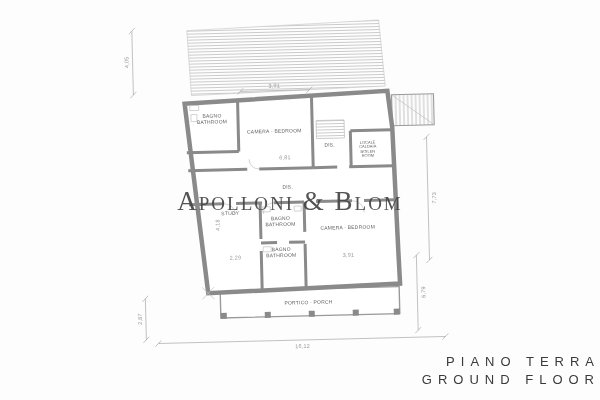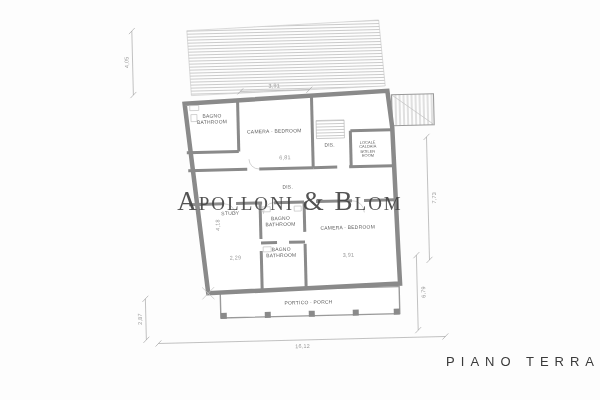--- a/index.html
+++ b/index.html
@@ -211,15 +211,16 @@
       <div class="lbl dim v" style="left:217px; top:223px;">4,18</div>
       <div class="lbl dim" style="left:234px; top:256px;">2,29</div>
       <div class="lbl dim" style="left:347px; top:256px;">3,91</div>
     </div>
   </div>
 
   <div id="watermark">Apolloni &amp; Blom</div>
 
   <div id="titleblock">
     <div class="t1">PIANO TERRA</div>
+    <div class="t2">GROUND FLOOR</div>
   </div>
 
 </div>
 
 </body></html>

